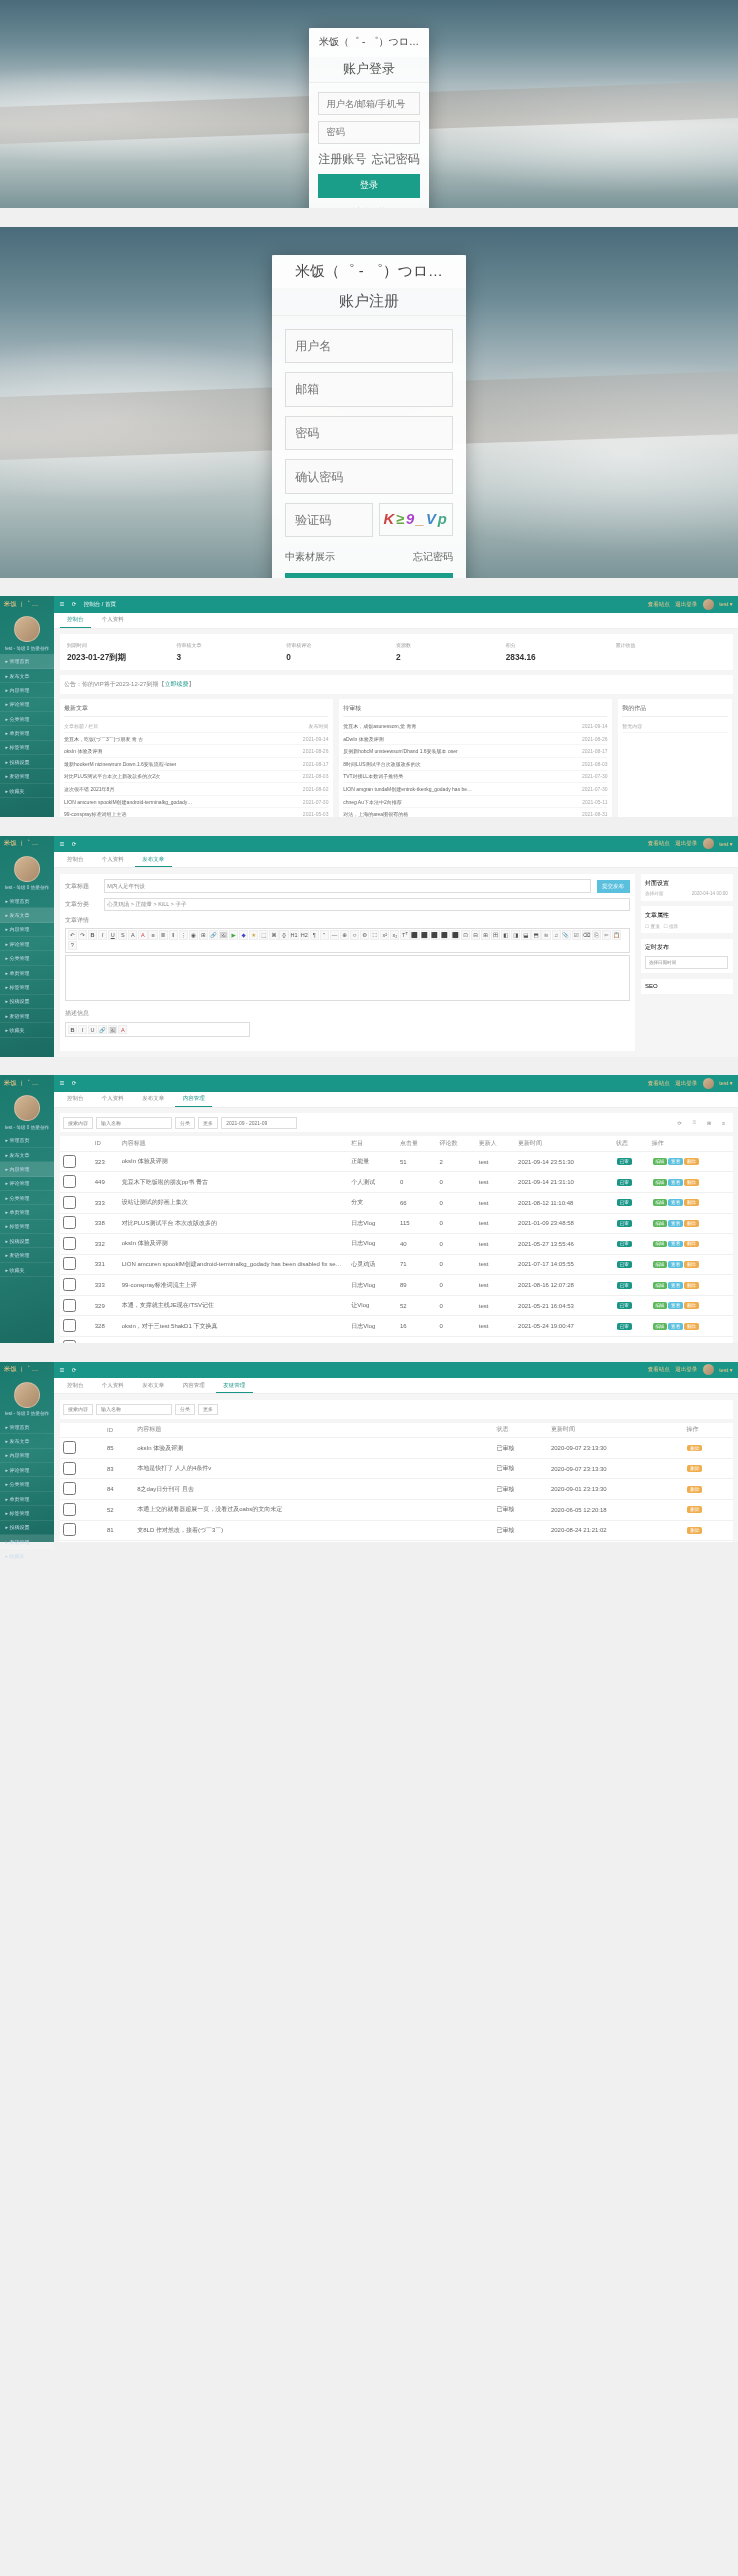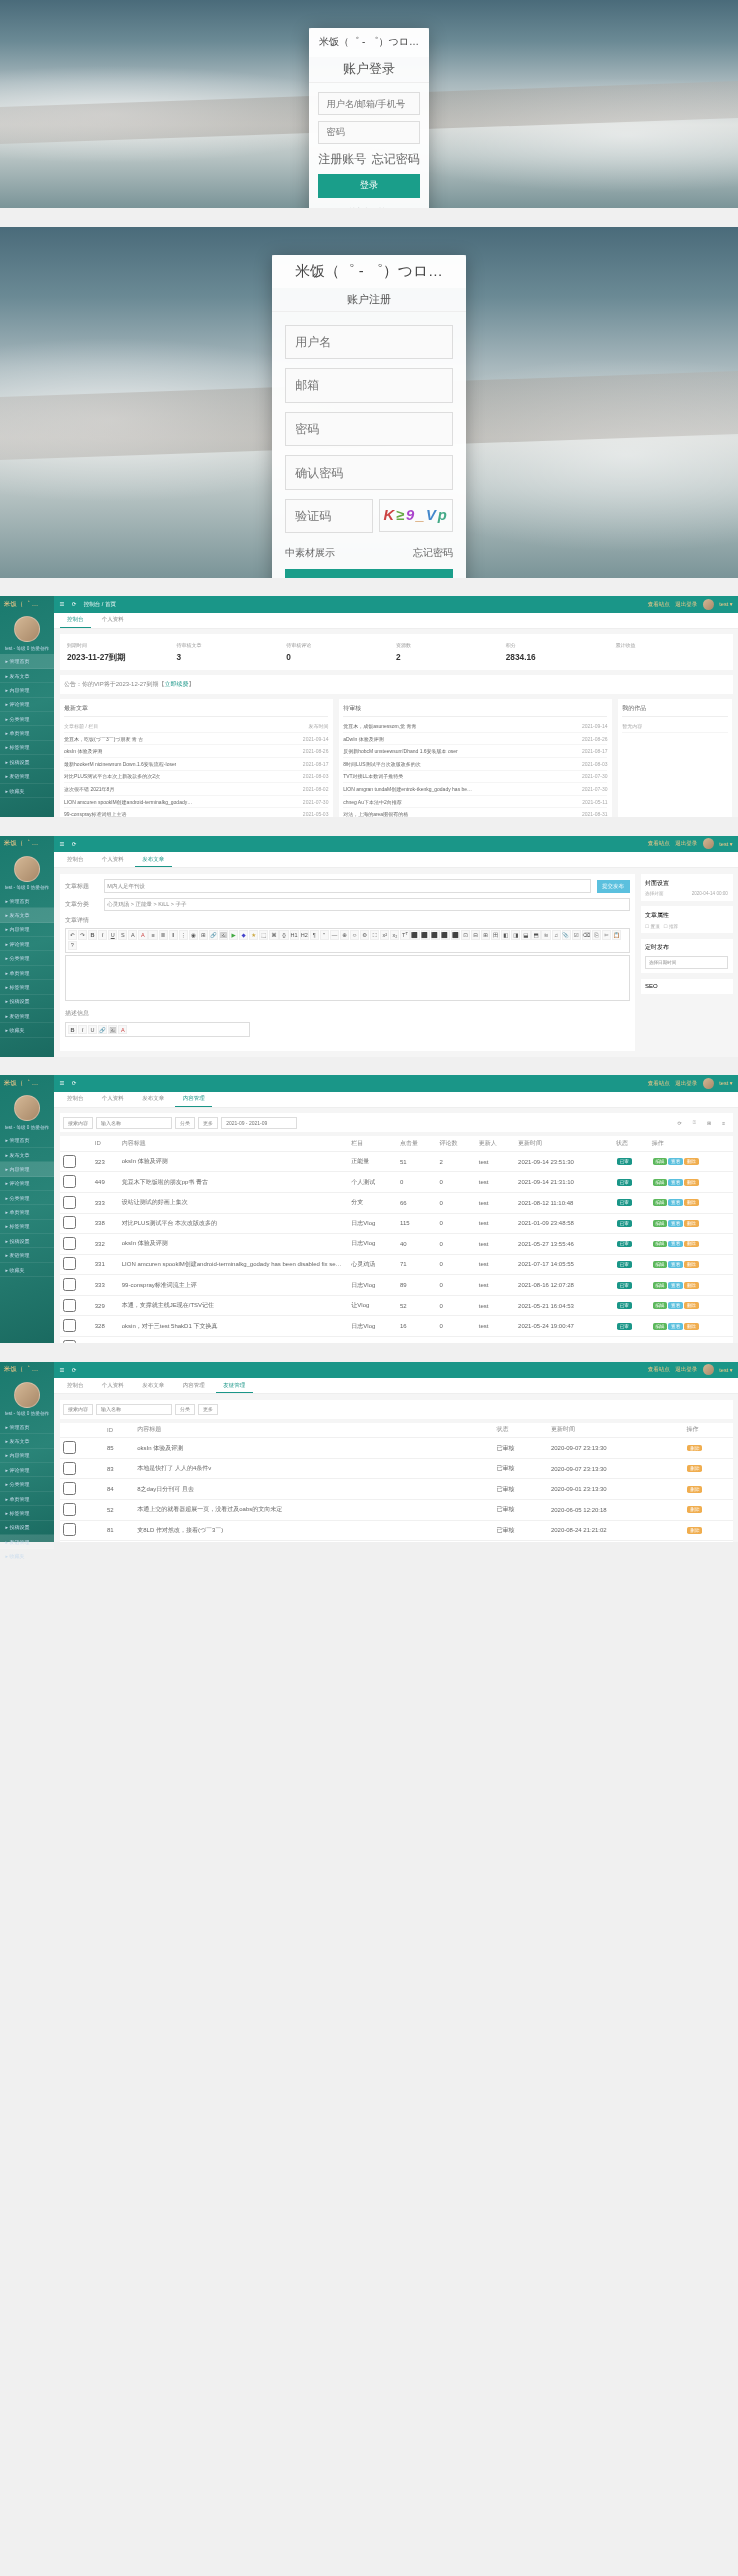--- a/index.html
+++ b/index.html
@@ -98,21 +98,21 @@
       
     </div>
   </div>
 </div>
 
 <div class="screenshot bg-snow" style="height:351px">
   <div class="bg-texture"></div>
     <div class="bg-path"></div>
   <div class="card" style="top:28px;width:194px">
     <div class="card-title" style="font-size:14.8px">米饭（゜ - ゜）つロ…</div>
-    <div class="card-sub" style="font-size:11px">账户注册</div>
+    <div class="card-sub" style="font-size:15px">账户注册</div>
     <div class="form-area" style="padding:13px">
       <input class="inp inp-reg" placeholder="用户名" style="">
       <input class="inp inp-reg" placeholder="邮箱" style="">
       <input class="inp inp-reg" type="password" placeholder="密码" style="">
       <input class="inp inp-reg" type="password" placeholder="确认密码" style="">
       <div class="captcha-row">
         <input class="inp inp-reg" style="flex: 1 1 0%; margin-bottom: 0px;" placeholder="验证码">
         <div class="captcha-img">
             <span>K</span>
             <span>≥</span>
@@ -166,21 +166,21 @@
         </div>
     </div>
     <div class="tabs">
       <div class="act">控制台</div>
       <div>个人资料</div>
     </div>
     <div class="content">
       <div class="stat-row" id="stats1">
           <div class="stat">
             <div class="stat-lbl">到期时间</div>
-            <div class="stat-val">2023-11-27到期</div>
+            <div class="stat-val">2023-01-27到期</div>
           </div>
           <div class="stat">
             <div class="stat-lbl">待审核文章</div>
             <div class="stat-val">3</div>
           </div>
           <div class="stat">
             <div class="stat-lbl">待审核评论</div>
             <div class="stat-val">0</div>
           </div>
           <div class="stat">

